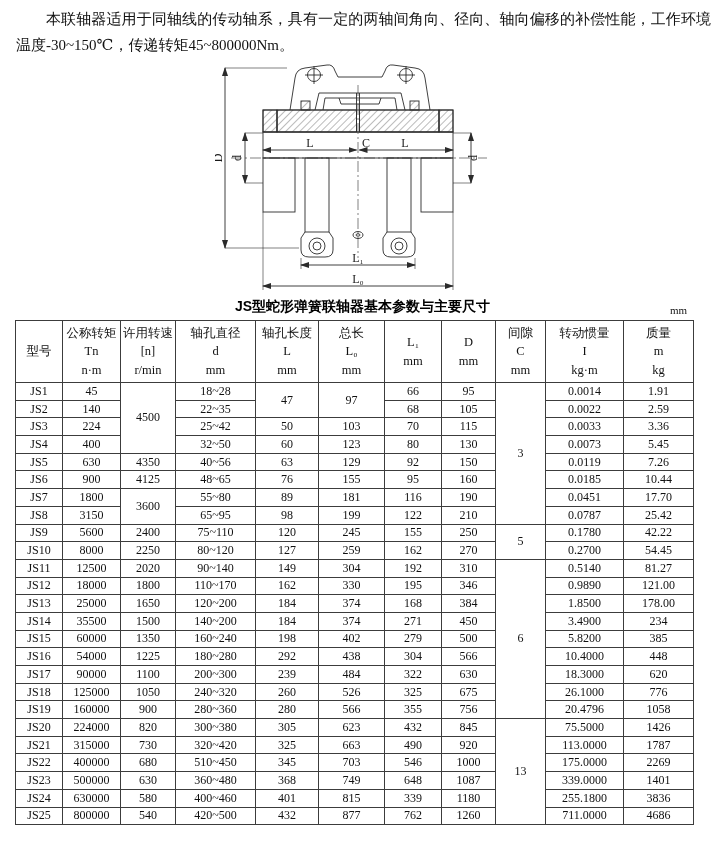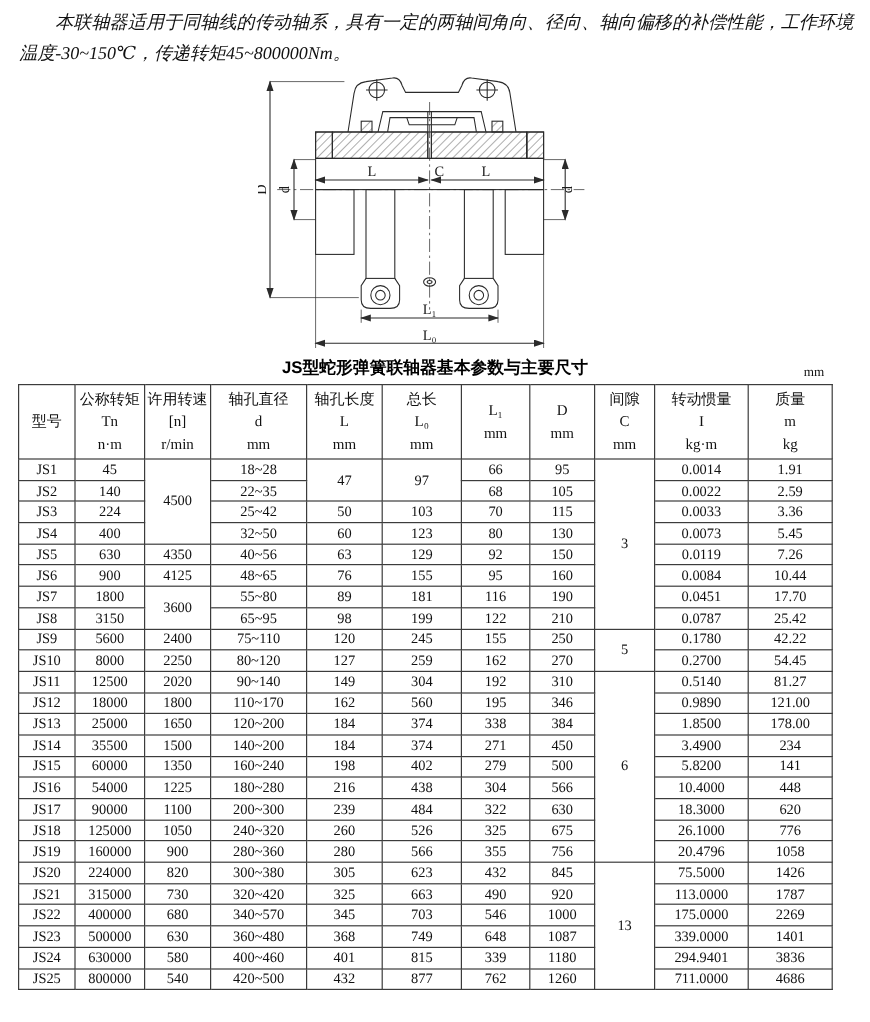--- a/index.html
+++ b/index.html
@@ -7,21 +7,20 @@
   body {
     width:725px; height:852px; position:relative; overflow:hidden;
     font-family:"Liberation Serif","DejaVu Serif",serif;
     color:#1a1a1a;
   }
   .intro {
     padding:6px 14px 0 16px;
     font-size:15px; line-height:26px;
     text-indent:2em; text-align:justify;
     color:#111;
-    font-style:italic;
   }
   .figure-wrap {
     width:100%; display:flex; justify-content:center;
     margin-top:2px;
   }
   .table-title-row {
     position:relative; width:100%; height:18px; margin-top:2px;
   }
   .table-title {
     position:absolute; left:0; right:0; text-align:center;
@@ -266,21 +265,21 @@
       </tr>
       <tr>
         <td>JS6</td>
         <td>900</td>
         <td>4125</td>
         <td>48~65</td>
         <td>76</td>
         <td>155</td>
         <td>95</td>
         <td>160</td>
-        <td>0.0084</td>
+        <td>0.0185</td>
         <td>10.44</td>
       </tr>
       <tr>
         <td>JS7</td>
         <td>1800</td>
         <td rowspan="2">3600</td>
         <td>55~80</td>
         <td>89</td>
         <td>181</td>
         <td>116</td>
@@ -336,34 +335,34 @@
         <td rowspan="9">6</td>
         <td>0.5140</td>
         <td>81.27</td>
       </tr>
       <tr>
         <td>JS12</td>
         <td>18000</td>
         <td>1800</td>
         <td>110~170</td>
         <td>162</td>
-        <td>560</td>
+        <td>330</td>
         <td>195</td>
         <td>346</td>
         <td>0.9890</td>
         <td>121.00</td>
       </tr>
       <tr>
         <td>JS13</td>
         <td>25000</td>
         <td>1650</td>
         <td>120~200</td>
         <td>184</td>
         <td>374</td>
-        <td>338</td>
+        <td>168</td>
         <td>384</td>
         <td>1.8500</td>
         <td>178.00</td>
       </tr>
       <tr>
         <td>JS14</td>
         <td>35500</td>
         <td>1500</td>
         <td>140~200</td>
         <td>184</td>
@@ -376,28 +375,28 @@
       <tr>
         <td>JS15</td>
         <td>60000</td>
         <td>1350</td>
         <td>160~240</td>
         <td>198</td>
         <td>402</td>
         <td>279</td>
         <td>500</td>
         <td>5.8200</td>
-        <td>141</td>
+        <td>385</td>
       </tr>
       <tr>
         <td>JS16</td>
         <td>54000</td>
         <td>1225</td>
         <td>180~280</td>
-        <td>216</td>
+        <td>292</td>
         <td>438</td>
         <td>304</td>
         <td>566</td>
         <td>10.4000</td>
         <td>448</td>
       </tr>
       <tr>
         <td>JS17</td>
         <td>90000</td>
         <td>1100</td>
@@ -455,21 +454,21 @@
         <td>663</td>
         <td>490</td>
         <td>920</td>
         <td>113.0000</td>
         <td>1787</td>
       </tr>
       <tr>
         <td>JS22</td>
         <td>400000</td>
         <td>680</td>
-        <td>340~570</td>
+        <td>510~450</td>
         <td>345</td>
         <td>703</td>
         <td>546</td>
         <td>1000</td>
         <td>175.0000</td>
         <td>2269</td>
       </tr>
       <tr>
         <td>JS23</td>
         <td>500000</td>
@@ -484,21 +483,21 @@
       </tr>
       <tr>
         <td>JS24</td>
         <td>630000</td>
         <td>580</td>
         <td>400~460</td>
         <td>401</td>
         <td>815</td>
         <td>339</td>
         <td>1180</td>
-        <td>294.9401</td>
+        <td>255.1800</td>
         <td>3836</td>
       </tr>
       <tr>
         <td>JS25</td>
         <td>800000</td>
         <td>540</td>
         <td>420~500</td>
         <td>432</td>
         <td>877</td>
         <td>762</td>

